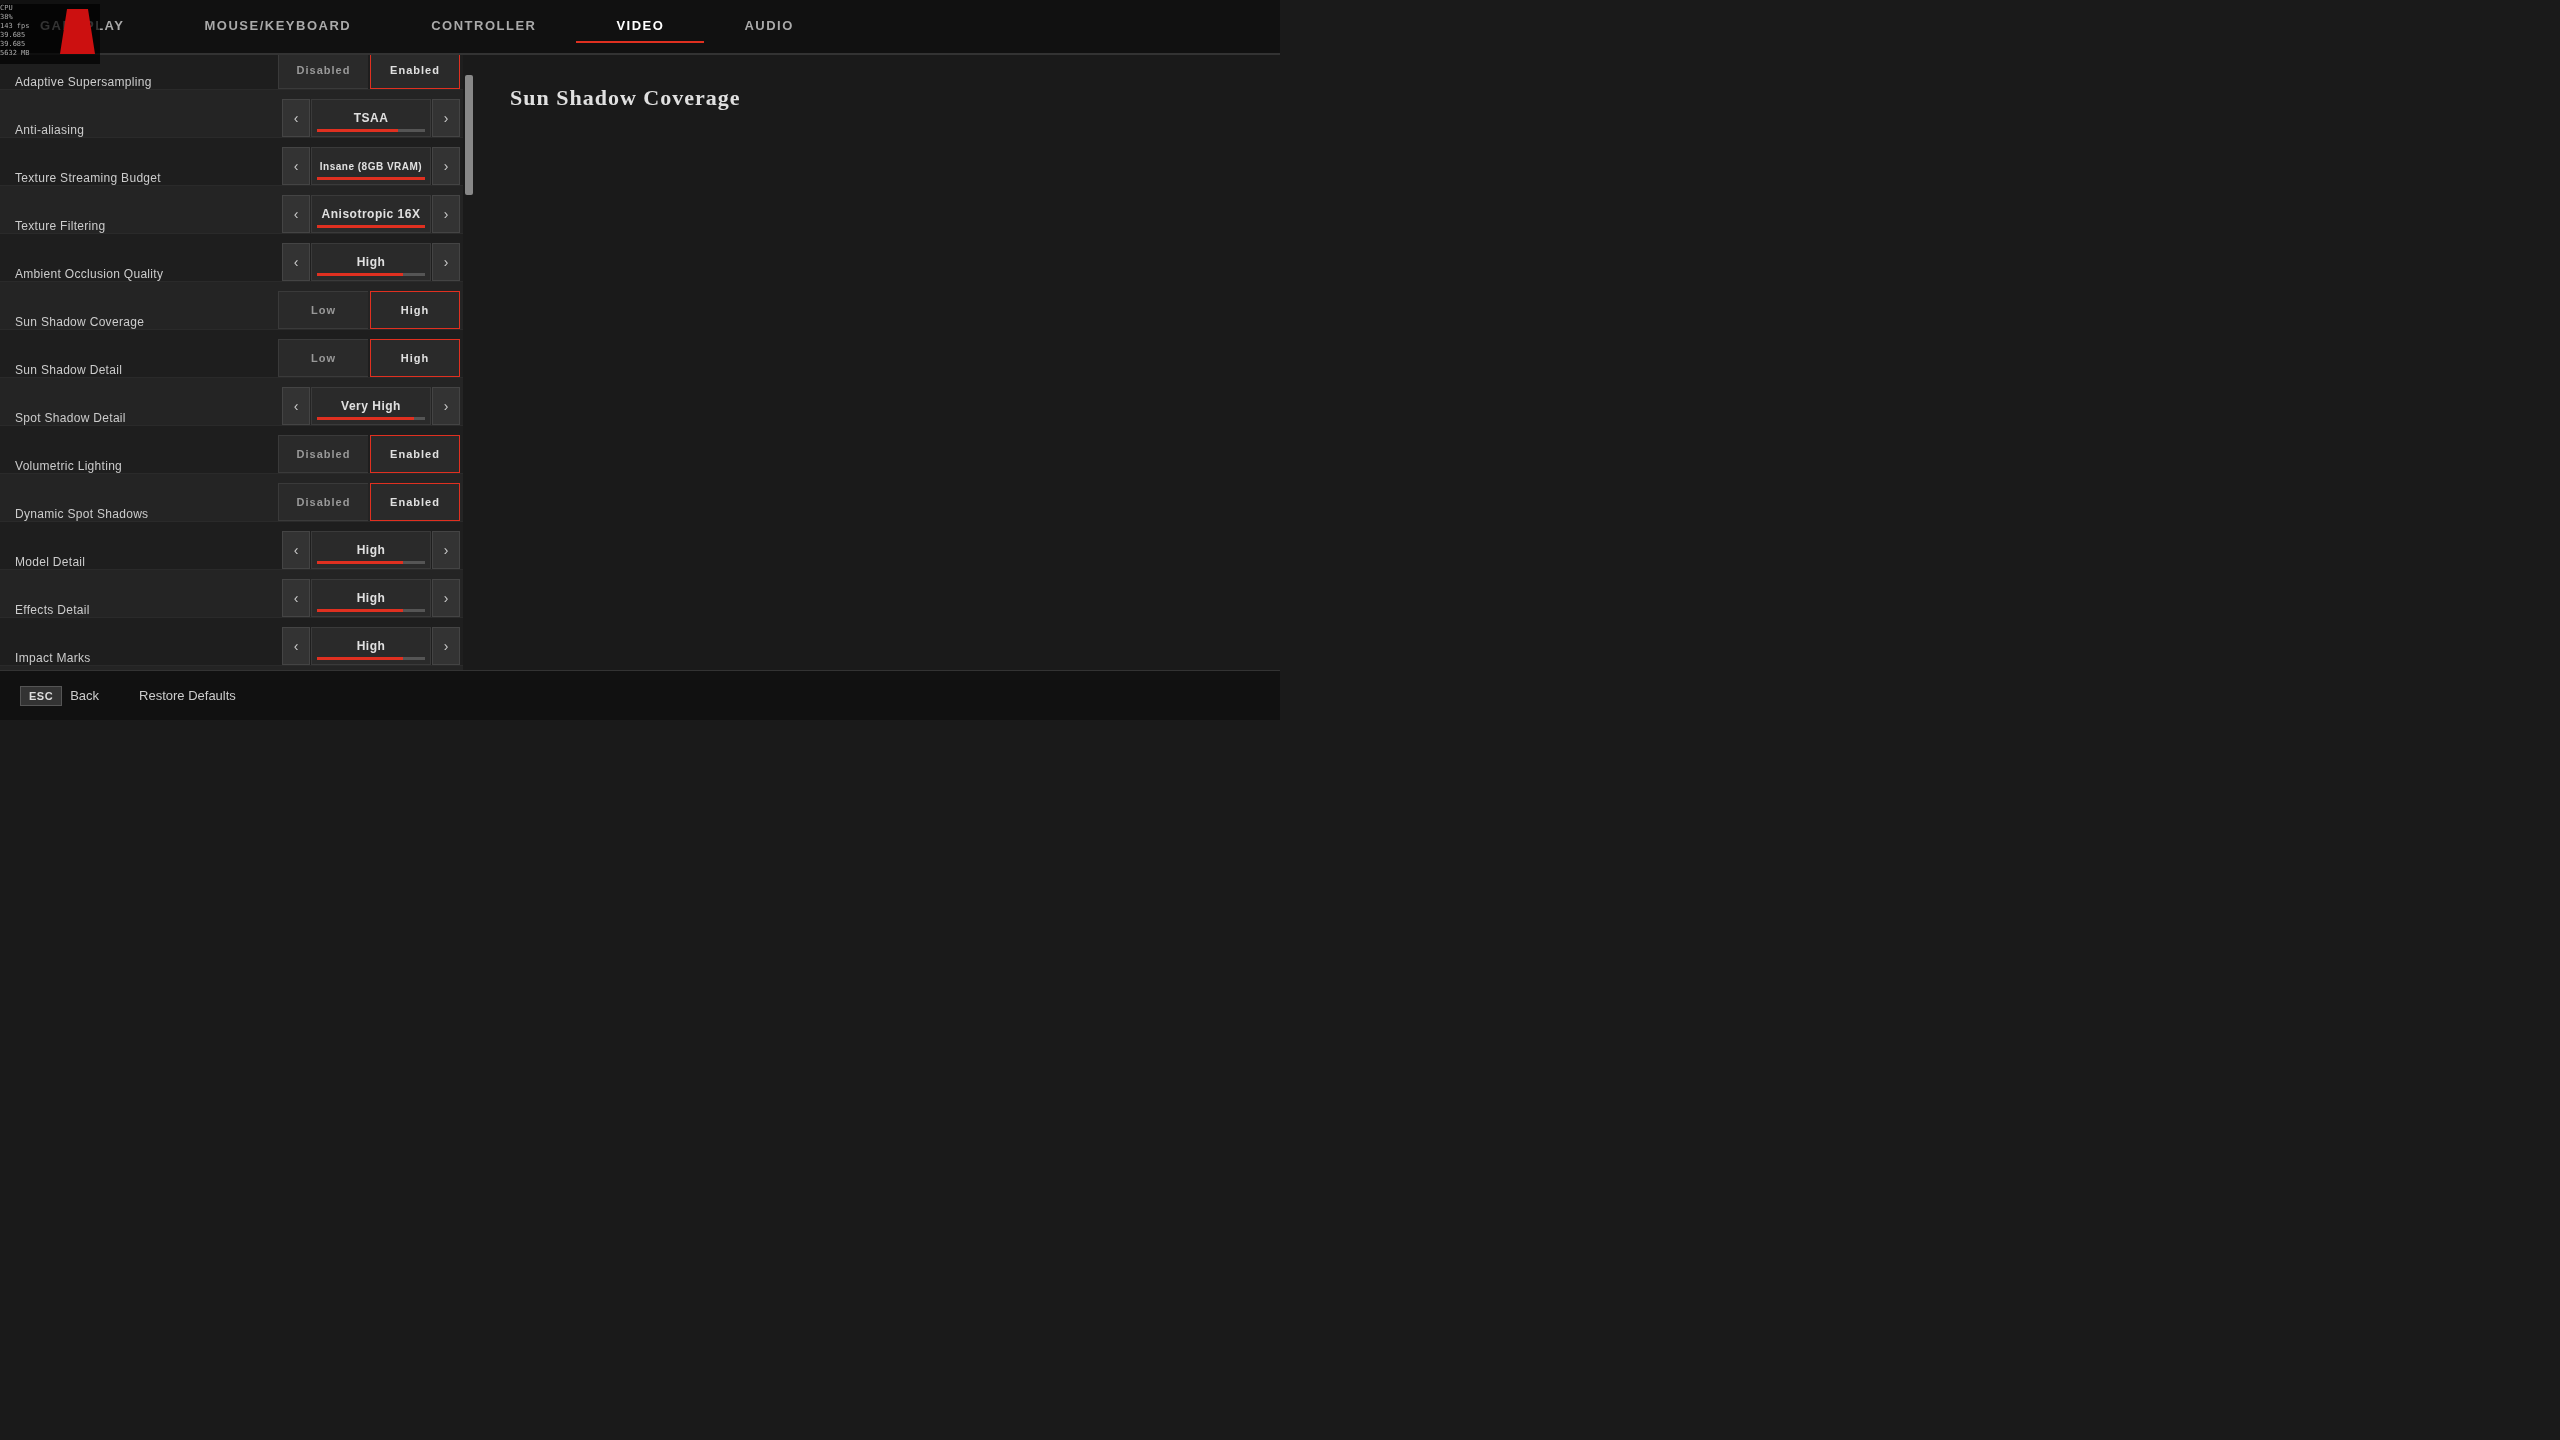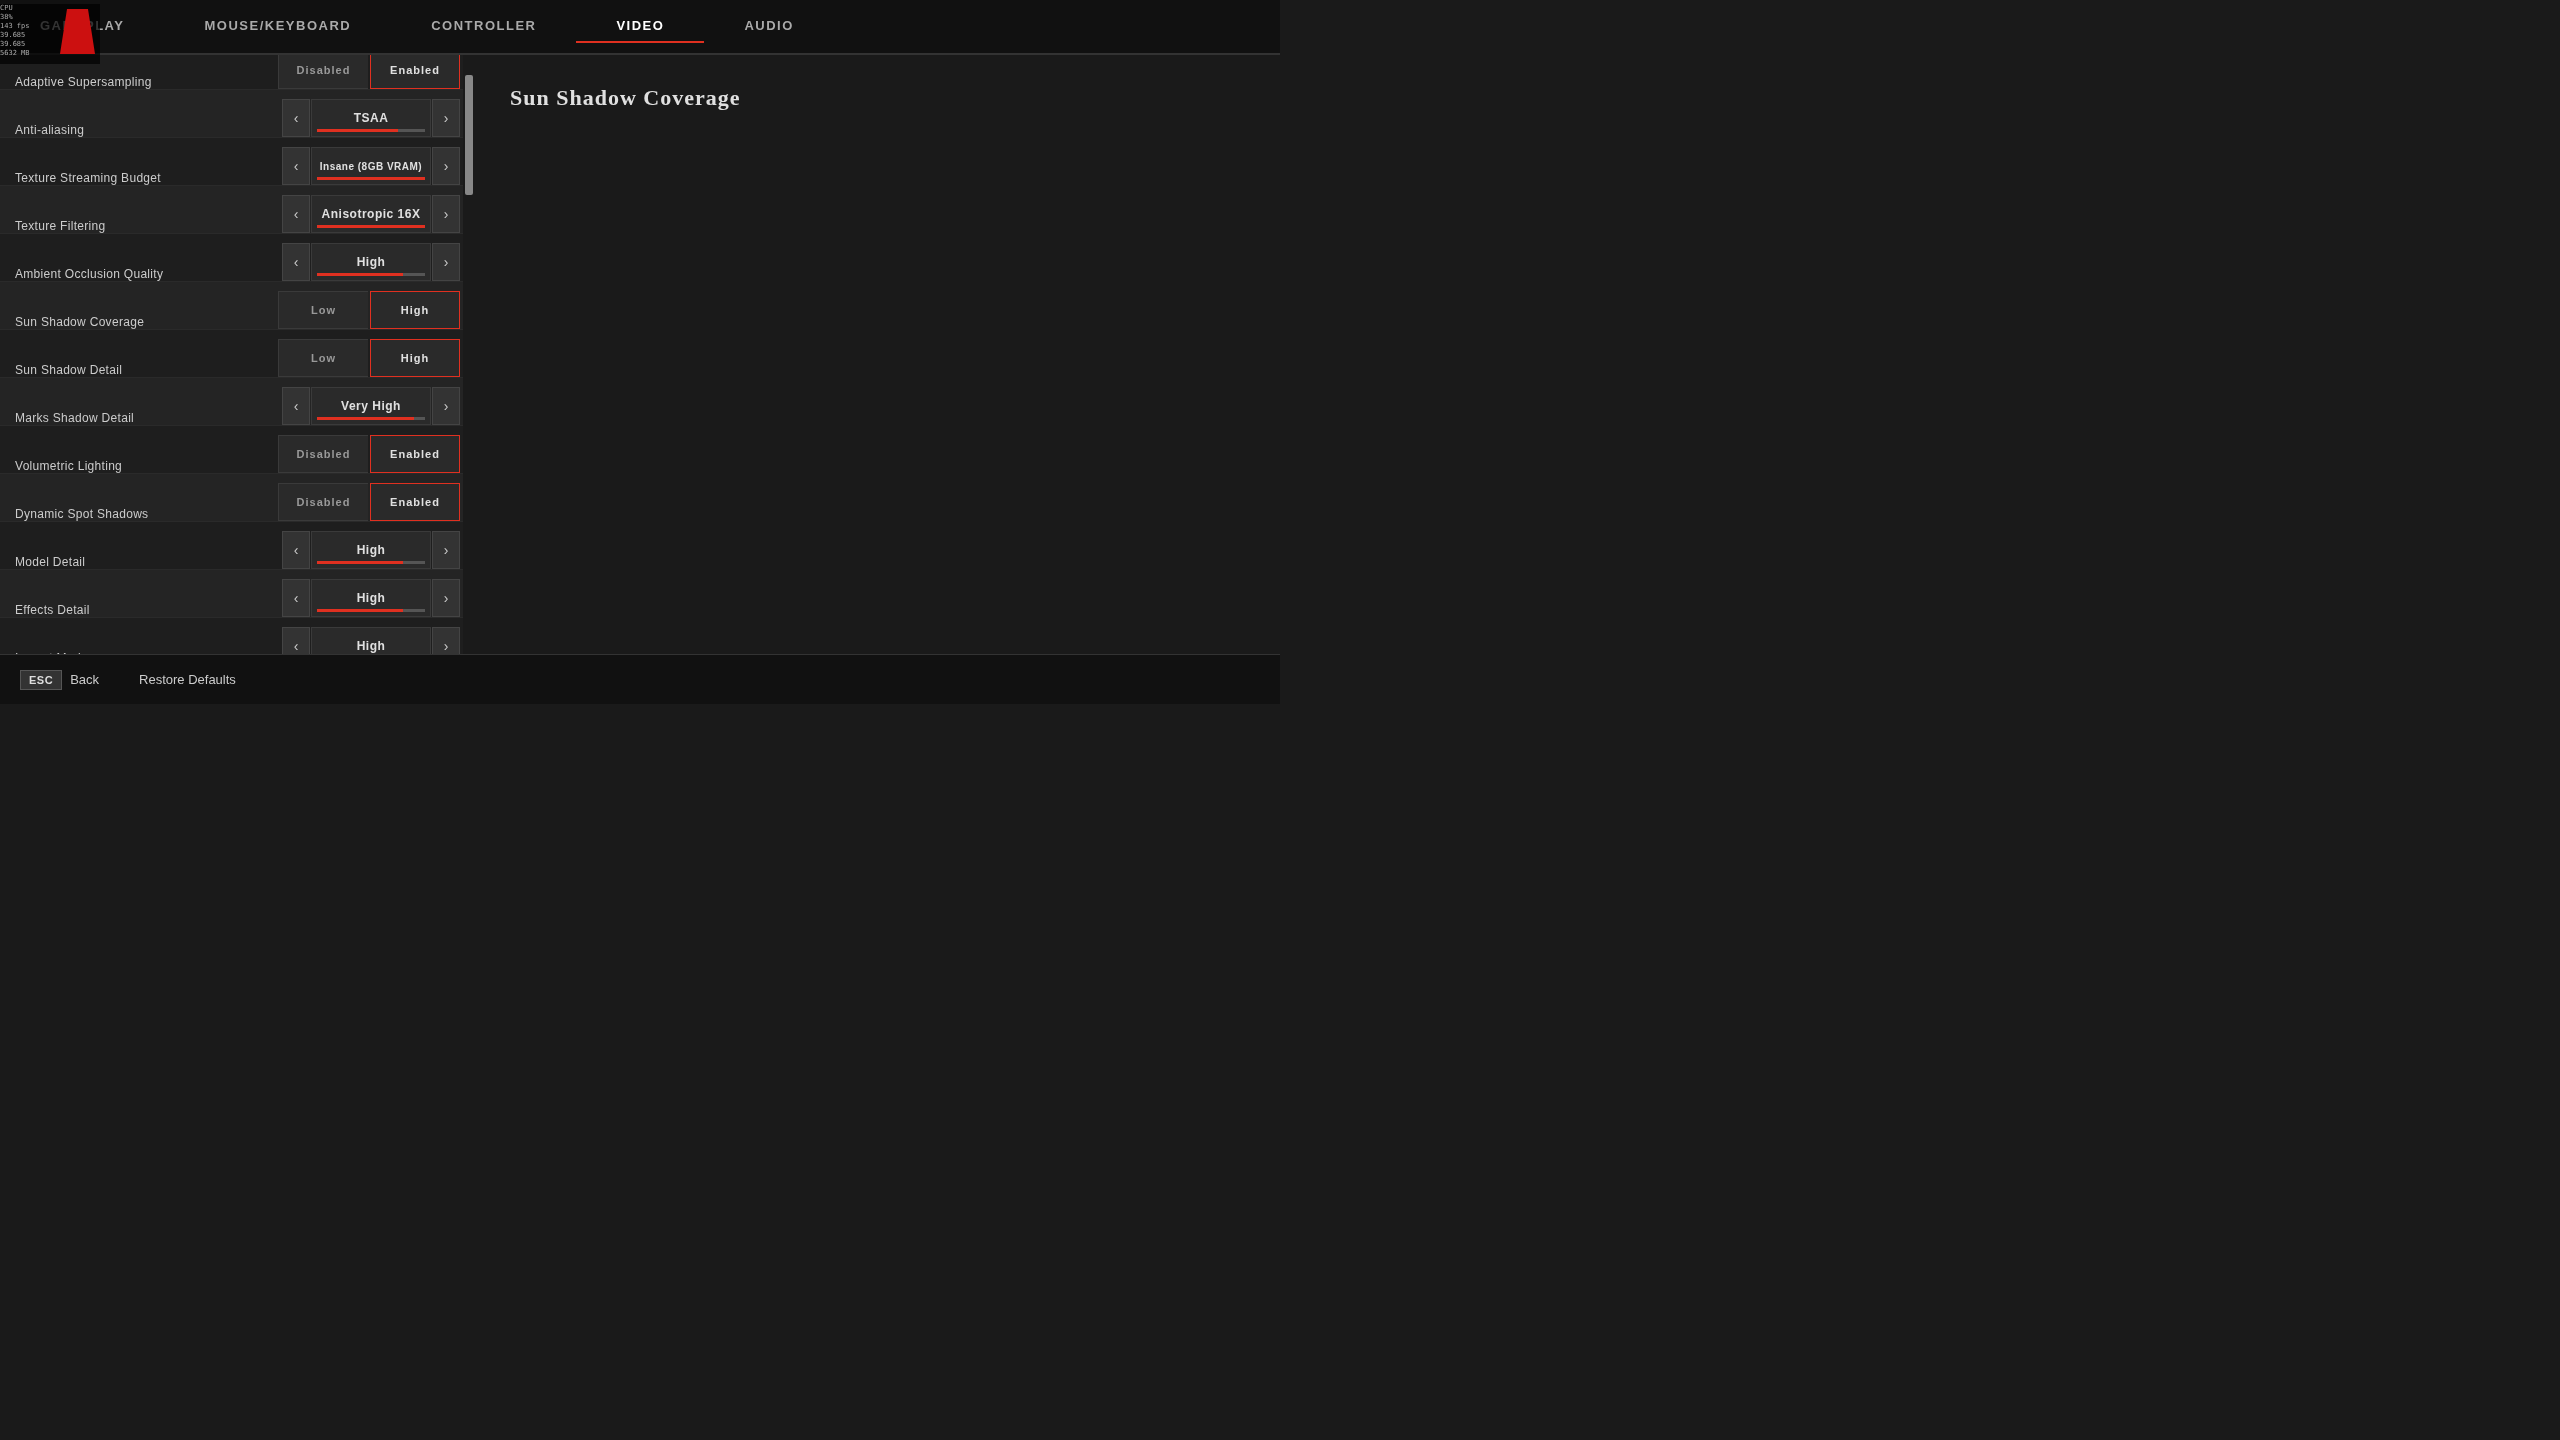--- a/index.html
+++ b/index.html
@@ -266,21 +266,21 @@
     .info-description {
       font-size: 13px;
       color: #aaa;
       line-height: 1.7;
       max-width: 380px;
     }
 
     
     .bottom-bar {
       position: absolute;
-      bottom: 16px;
+      bottom: 0;
       left: 0;
       right: 0;
       height: 50px;
       background: #111;
       border-top: 1px solid #333;
       display: flex;
       align-items: center;
       padding: 0 20px;
       gap: 40px;
     }
@@ -414,21 +414,21 @@
 
       <li class="setting-row">
         <span class="setting-label">Sun Shadow Detail</span>
         <div class="setting-control toggle-control">
           <button class="toggle-btn">Low</button>
           <button class="toggle-btn active">High</button>
         </div>
       </li>
 
       <li class="setting-row">
-        <span class="setting-label">Marks Shadow Detail</span>
+        <span class="setting-label">Spot Shadow Detail</span>
         <div class="setting-control arrow-control">
           <button class="arrow-btn">‹</button>
           <div class="value-display">
             <span class="value-text">Very High</span>
             <div class="value-bar">
               <div class="value-bar-fill" style="width:90%"></div>
             </div>
           </div>
           <button class="arrow-btn">›</button>
         </div>

